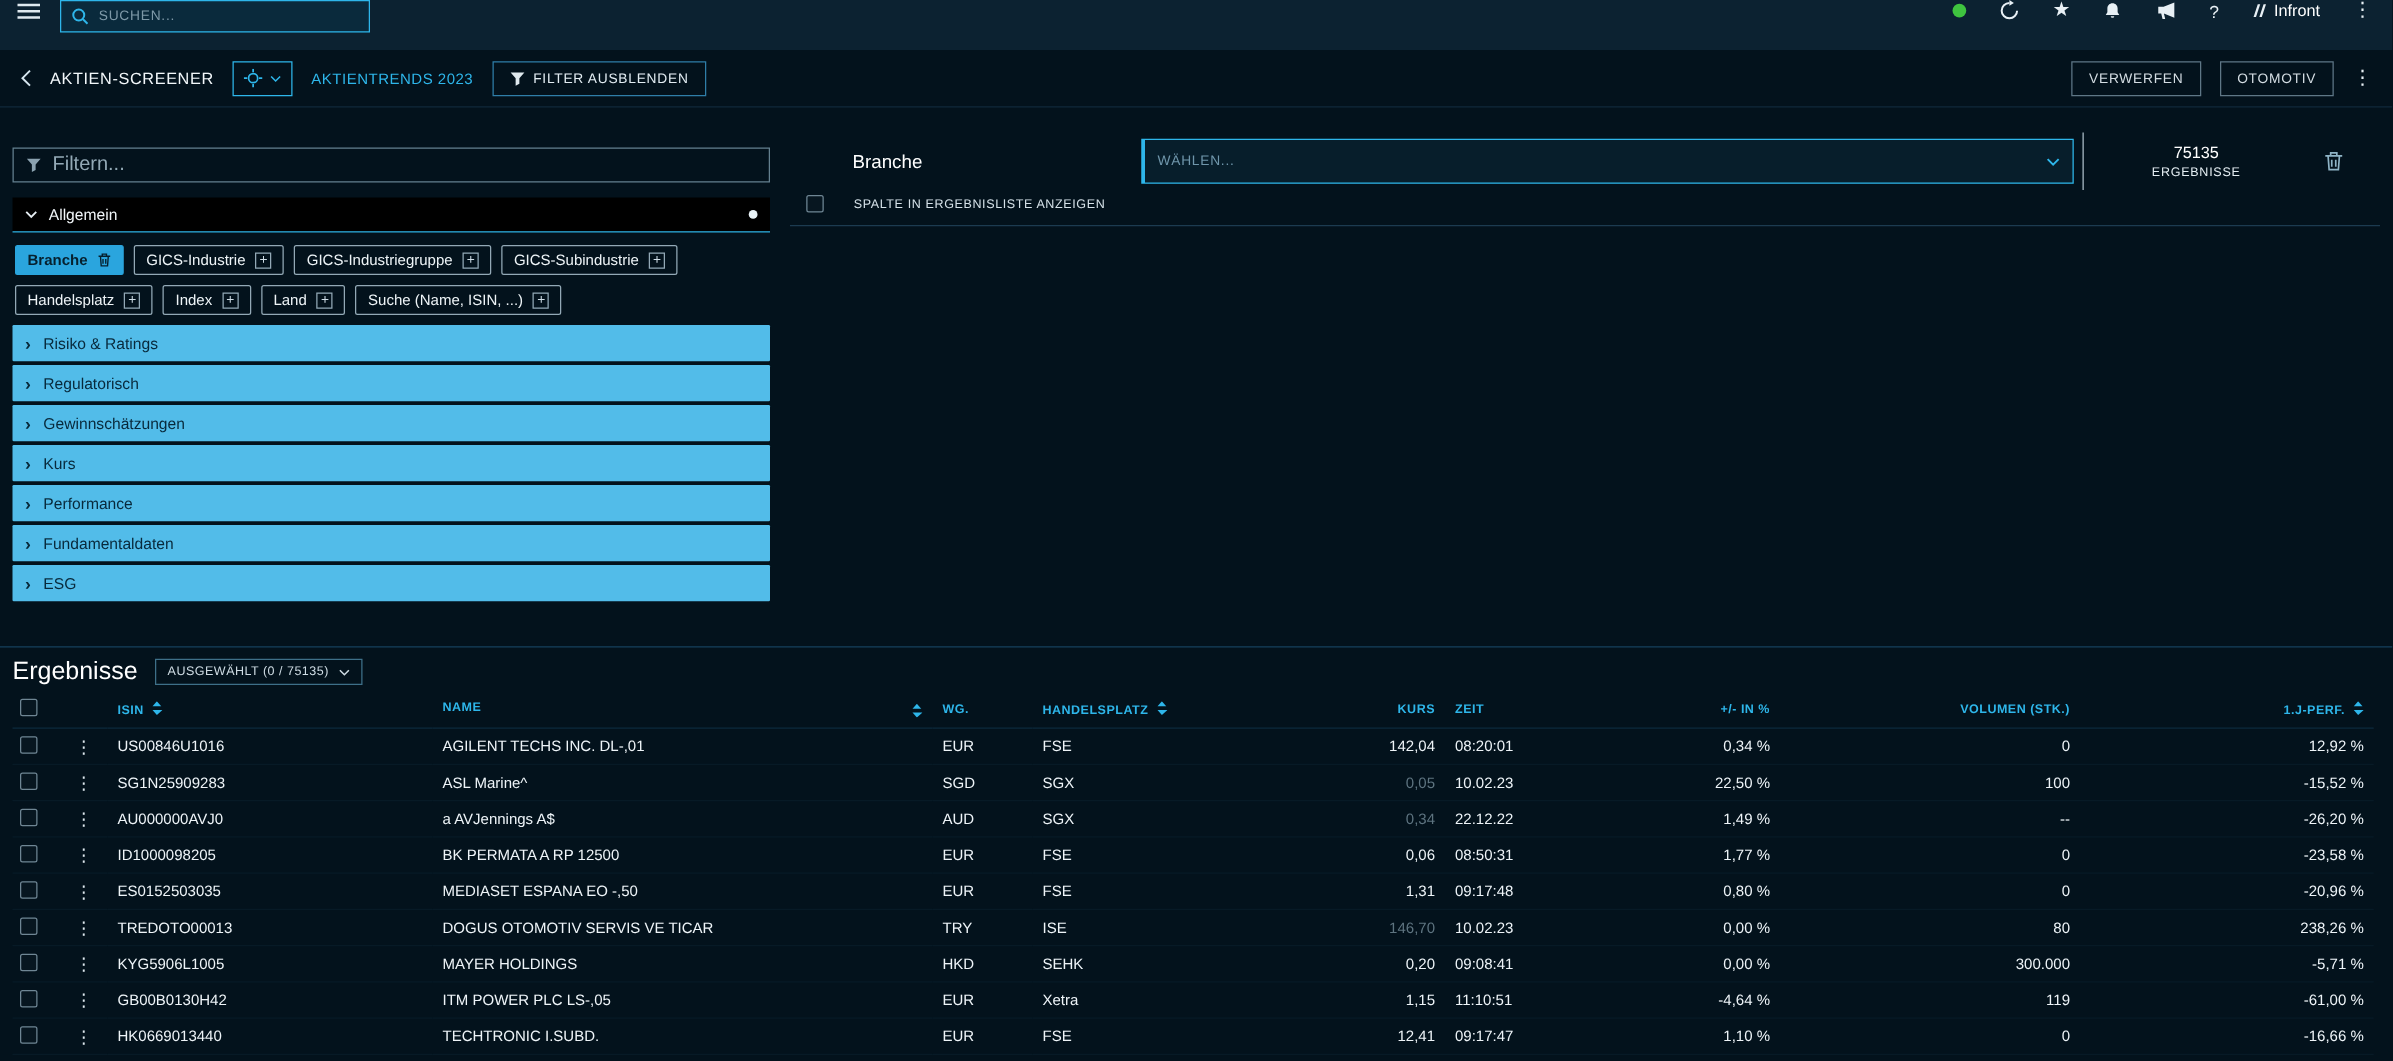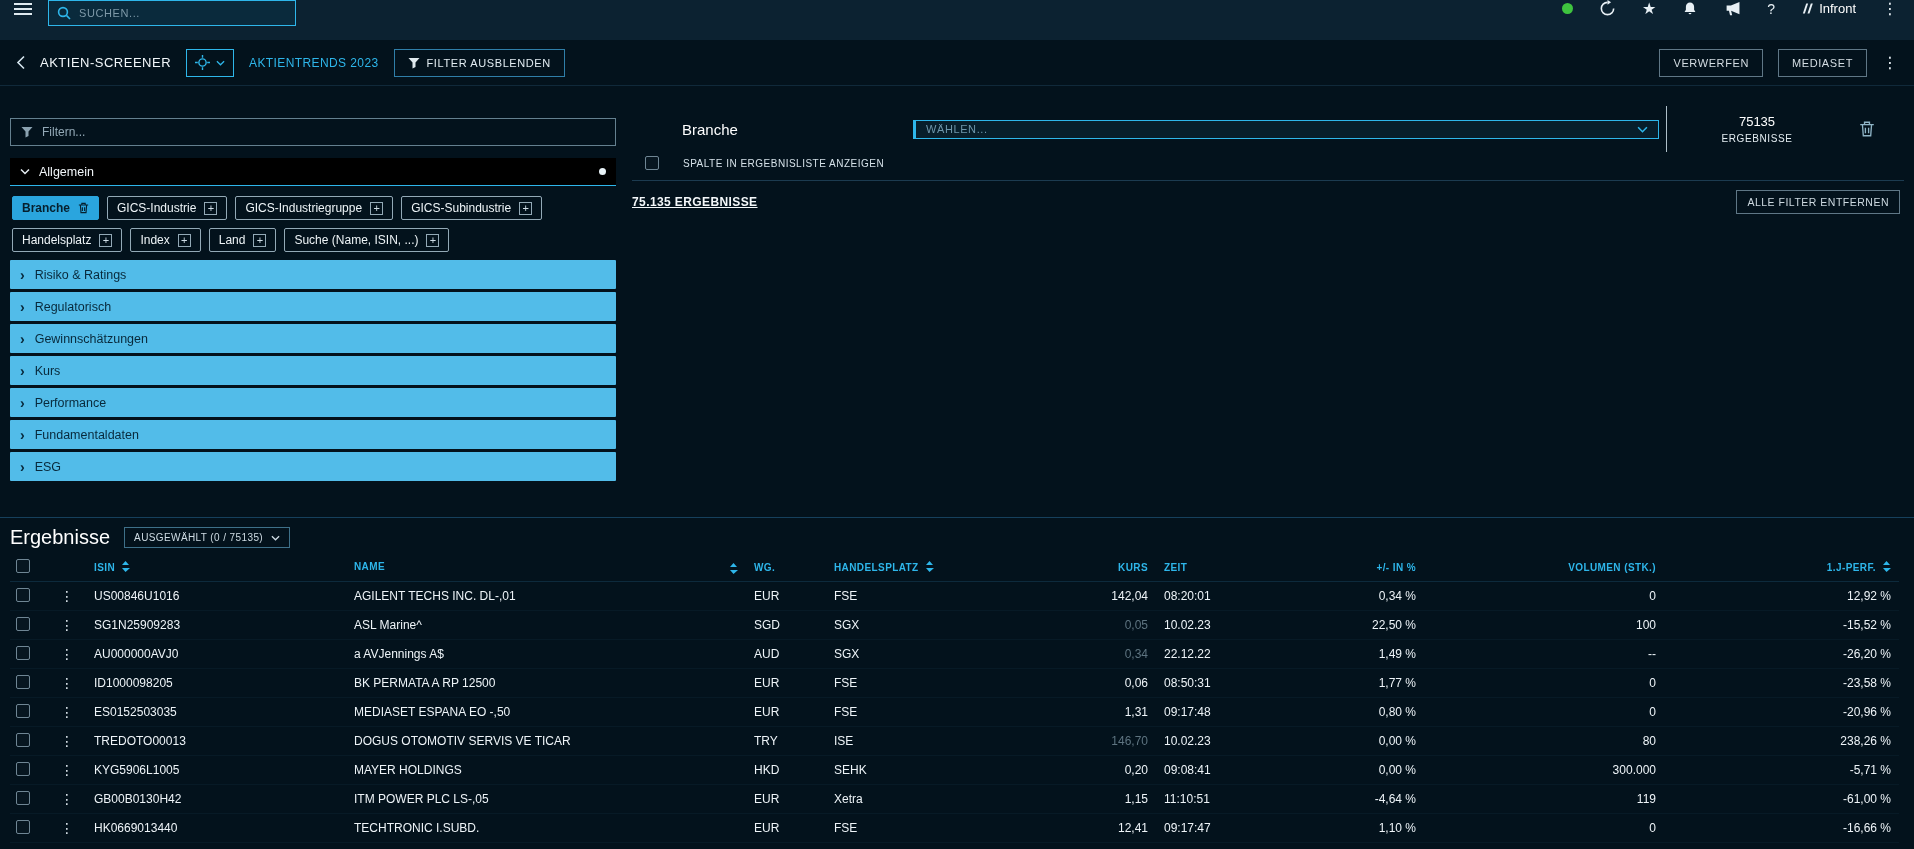--- a/index.html
+++ b/index.html
@@ -29,37 +29,37 @@
   .btn { display:flex; align-items:center; gap:7px; height:28px; padding:0 13px; font-size:11px; letter-spacing:.6px; background:transparent; cursor:pointer; }
   .btn-cyanline { border:1px solid #2f7ea8; color:#e2ecf2; }
   .btn-grey { border:1px solid #5f7786; color:#d4dde3; }
 
   
   .content { display:flex; gap:16px; height:431px; padding:12px 10px 0 10px; }
 
   
   .filter-panel { width:606px; flex:none; }
   .filter-search { margin-top:20px; height:28px; border:1px solid #64808f; display:flex; align-items:center; gap:9px; padding:0 10px; }
-  .filter-search input { flex:1; background:transparent; border:none; outline:none; color:#dfe9ef; font-size:12px; font-family:inherit; }
+  .filter-search input { flex:1; background:transparent; border:none; outline:none; color:#dfe9ef; font-size:16px; font-family:inherit; }
   .filter-search input::placeholder { color:#93a9b6; }
   .acc-open-head { margin-top:12px; height:28px; background:#000000; border-bottom:1px solid #2eb6ea; display:flex; align-items:center; gap:9px; padding:0 10px; cursor:pointer;justify-content:flex-end; }
   .acc-open-head .lbl { font-size:12.5px; color:#f1f6f9; }
   .acc-dot { margin-left:auto; width:7px; height:7px; border-radius:50%; background:#e9f3f8; }
   .chips { display:flex; flex-wrap:wrap; gap:8px; padding:10px 2px 8px 2px; }
   .chip { display:flex; align-items:center; gap:8px; height:24px; padding:0 9px; border:1px solid #93a9b6; border-radius:2px; font-size:12px; color:#eef4f7; cursor:pointer; background:transparent; }
   .chip .plus { width:13px; height:13px; border:1px solid #93a9b6; display:flex; align-items:center; justify-content:center; font-size:11px; line-height:1; color:#cfdde6; }
   .chip.active { background:#2aa5de; border-color:#2aa5de; color:#06202e; font-weight:bold; }
   .acc-bar { height:29px; margin-bottom:3px; background:#52bce9; color:#08293b; display:flex; align-items:center; gap:10px; padding:0 10px; font-size:12.5px; border-radius:1px; cursor:pointer; }
   .acc-bar .chev { font-size:14px; font-weight:bold; }
 
   
   .detail-panel { flex:1; display:flex; flex-direction:column; }
   .detail-row1 { display:flex; align-items:center; margin-top:8px; min-height:46px; }
   .field-label { margin-left:50px; width:231px; font-size:15px; color:#ffffff; }
-  .select { width:746px; height:19px; border:1px solid #2eb6ea; border-left:3px solid #2eb6ea; background:#071e2b; display:flex; align-items:center; padding:0 10px; cursor:pointer; }
+  .select { width:746px; height:36px; border:1px solid #2eb6ea; border-left:3px solid #2eb6ea; background:#071e2b; display:flex; align-items:center; padding:0 10px; cursor:pointer; }
   .select .ph { flex:1; color:#6f96ab; font-size:11px; letter-spacing:.6px; }
   .vdivider { width:1px; height:46px; background:#aebfc9; margin-left:7px; }
   .count-block { width:180px; text-align:center; line-height:1.5; }
   .count-block .val { font-size:13px; color:#fff; }
   .count-block .cap { font-size:10px; letter-spacing:.6px; color:#e4edf2; }
   .trash-btn { margin-left:12px; cursor:pointer; display:flex; align-items:center; }
   .detail-row2 { display:flex; align-items:center; gap:24px; margin:4px 0 0 13px; }
   .cb { width:14px; height:14px; border:1px solid #6f8694; border-radius:2px; display:inline-block; background:rgba(255,255,255,0.02); flex:none; cursor:pointer; }
   .cb-label { font-size:10px; letter-spacing:.5px; color:#d5e1e8; }
   .detail-hr { border:none; border-top:1px solid #1c3b50; margin-top:10px; }
@@ -152,21 +152,21 @@
     <svg width="12" height="12" viewBox="0 0 12 12">
         <path d="M0.5 1h11L7.5 5.6v4.4l-3 1.5V5.6z" fill="#dfe9ee"></path>
       </svg>
     <span>FILTER AUSBLENDEN</span>
   </button>
   <div class="spacer"></div>
   <button class="btn btn-grey">
       <span>VERWERFEN</span>
     </button>
   <button class="btn btn-grey">
-      <span>MEDIASET</span>
+      <span>OTOMOTIV</span>
     </button>
   <span class="glyph">⋮</span>
 </div>
 
 <div class="content">
 
   <div class="filter-panel">
     <div class="filter-search">
       <svg width="12" height="12" viewBox="0 0 12 12">
           <path d="M0.5 1h11L7.5 5.6v4.4l-3 1.5V5.6z" fill="#8ba2b0"></path>
@@ -267,27 +267,20 @@
         <svg width="16" height="18" viewBox="0 0 13 14" fill="none" stroke="#8fb4c6" stroke-width="1.1">
             <path d="M1 3.5h11M4.5 3.5V1.5h4v2M2.8 3.5l.7 9h6l.7-9M5.2 6v4.5M7.8 6v4.5"></path>
           </svg>
       </span>
     </div>
     <div class="detail-row2">
       <span class="cb"></span>
       <span class="cb-label">SPALTE IN ERGEBNISLISTE ANZEIGEN</span>
     </div>
     <hr class="detail-hr">
-    <div class="summary-row">
-      <span class="summary-link">75.135 ERGEBNISSE</span>
-      <div class="spacer"></div>
-      <button class="btn-small">
-          <span>ALLE FILTER ENTFERNEN</span>
-        </button>
-    </div>
   </div>
 </div>
 
 <div class="results">
   <div class="results-head">
     <h2 class="results-title">Ergebnisse</h2>
     <button class="selected-btn">
       <span>AUSGEWÄHLT (0 / 75135)</span>
       <svg width="9" height="6" viewBox="0 0 10 6">
           <path d="M1 1l4 4 4-4" stroke="#cfdce4" stroke-width="1.4" fill="none"></path>

